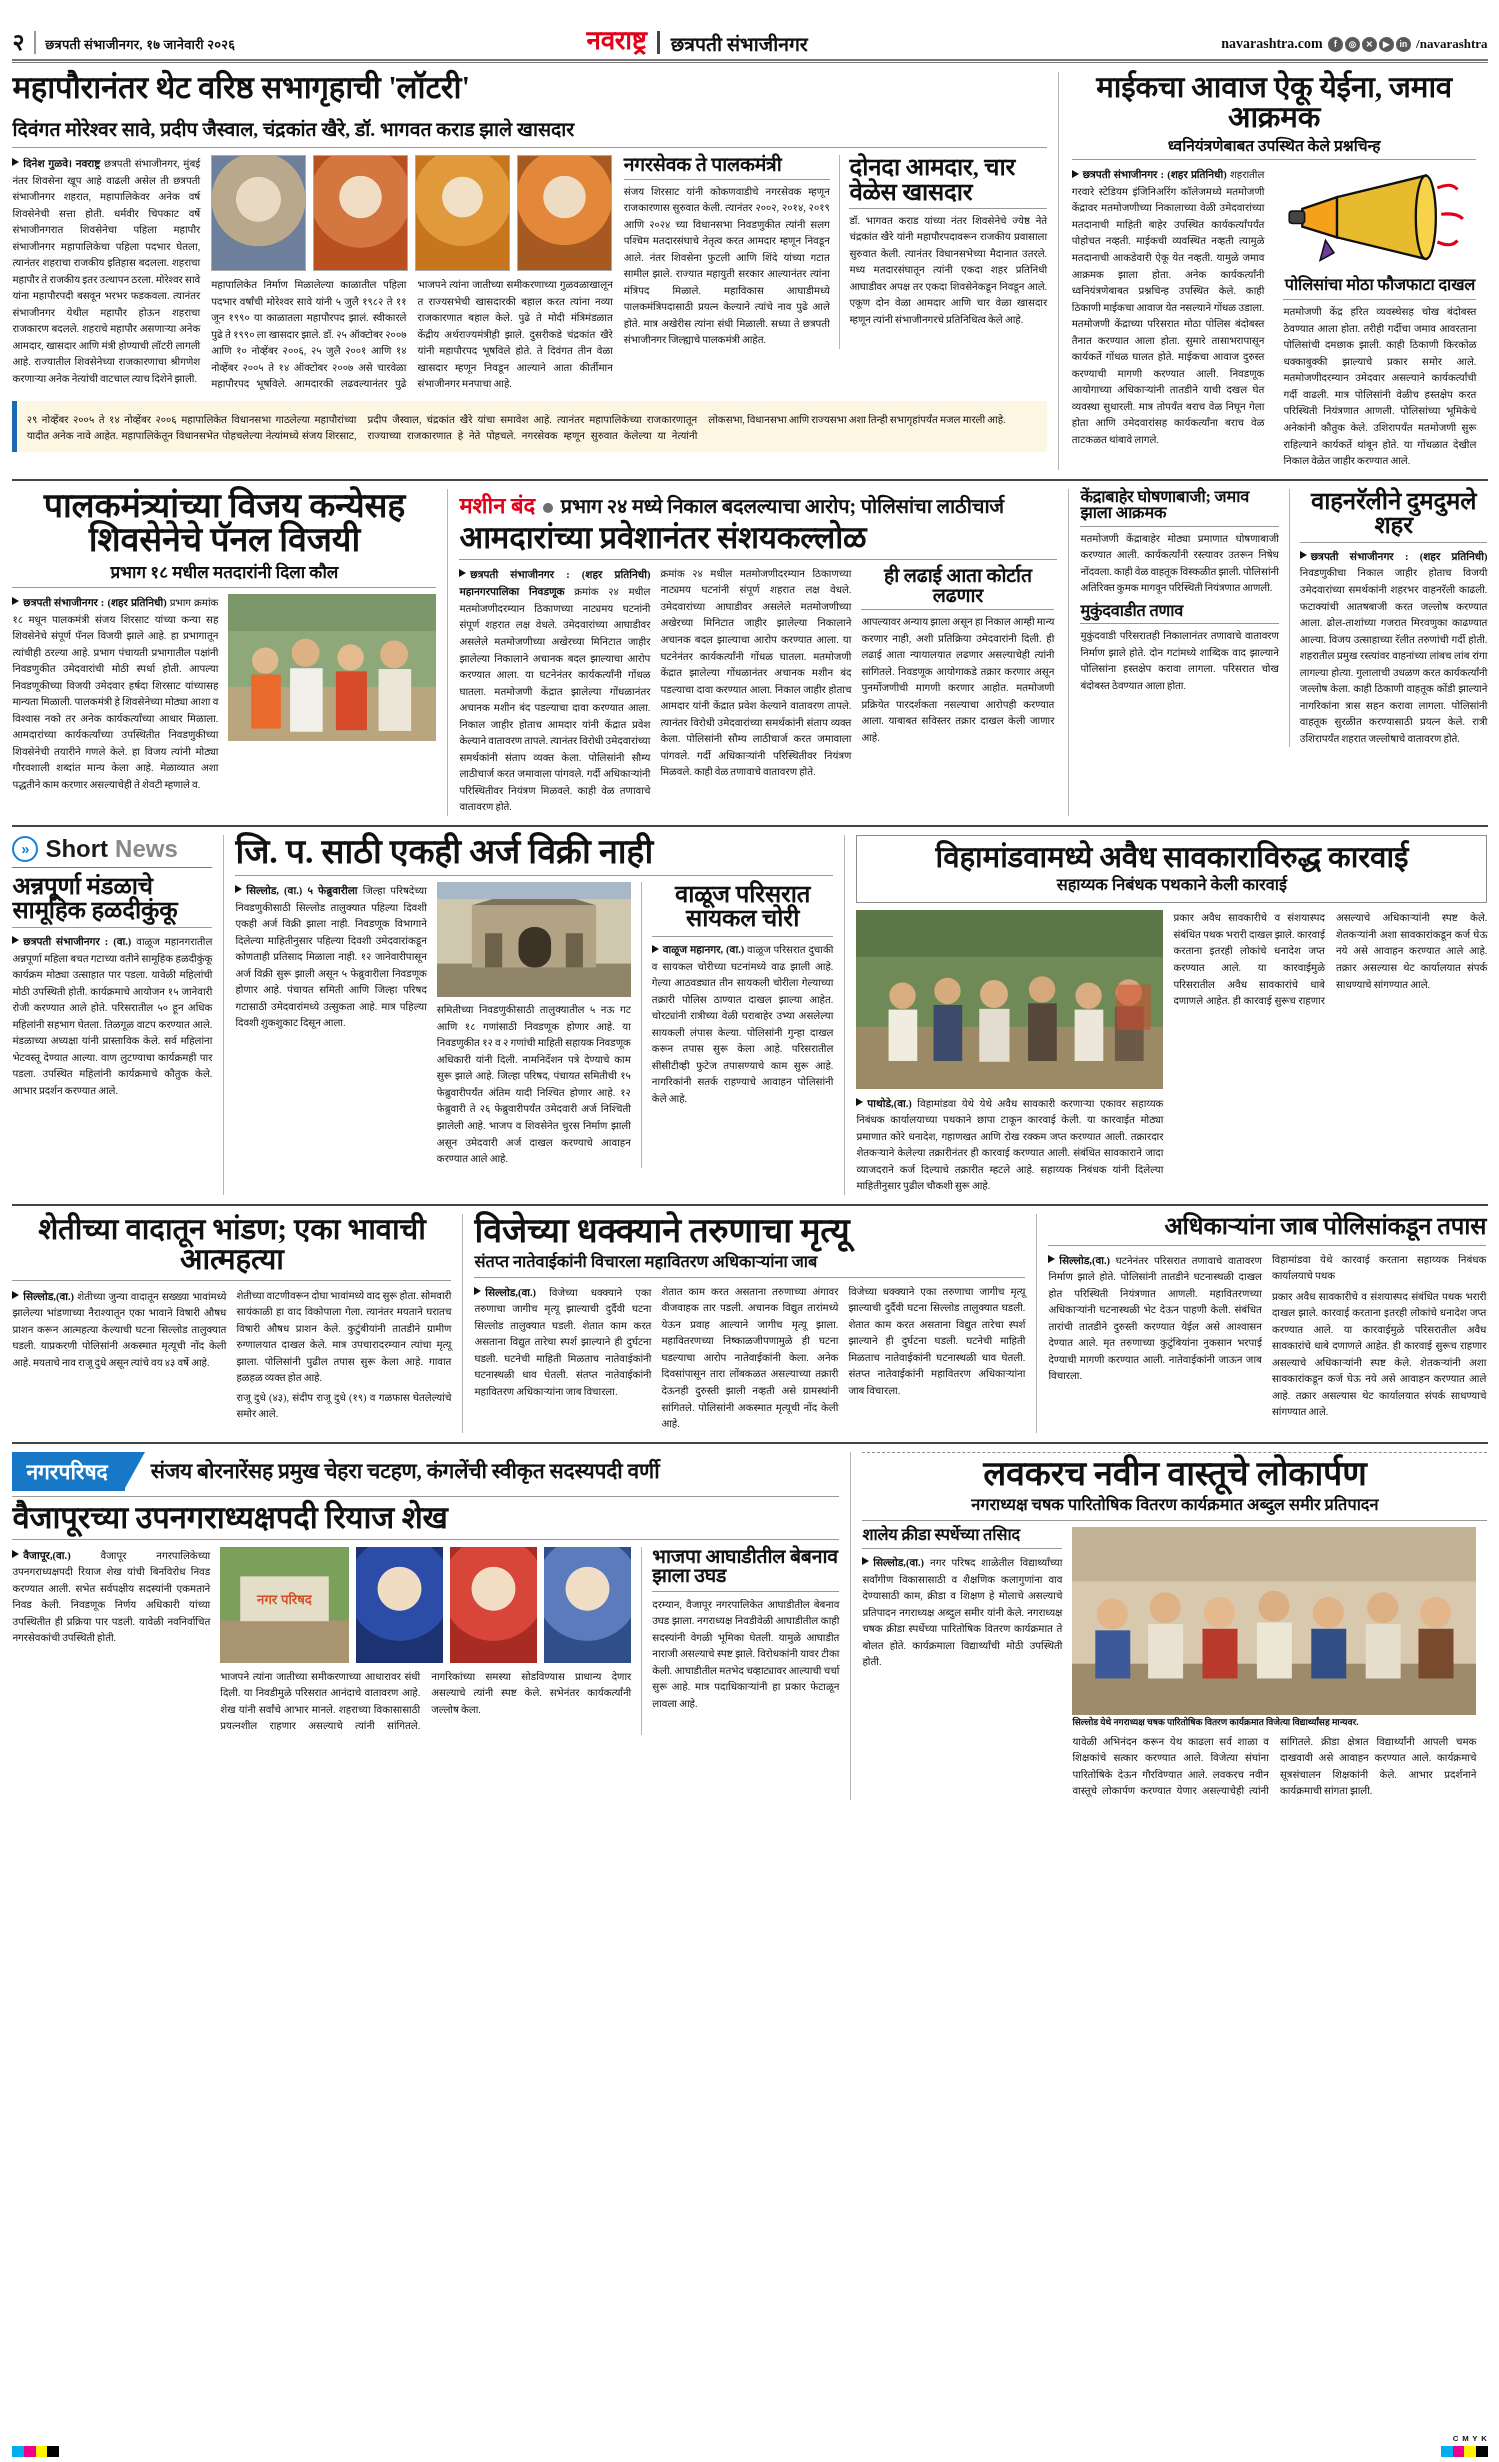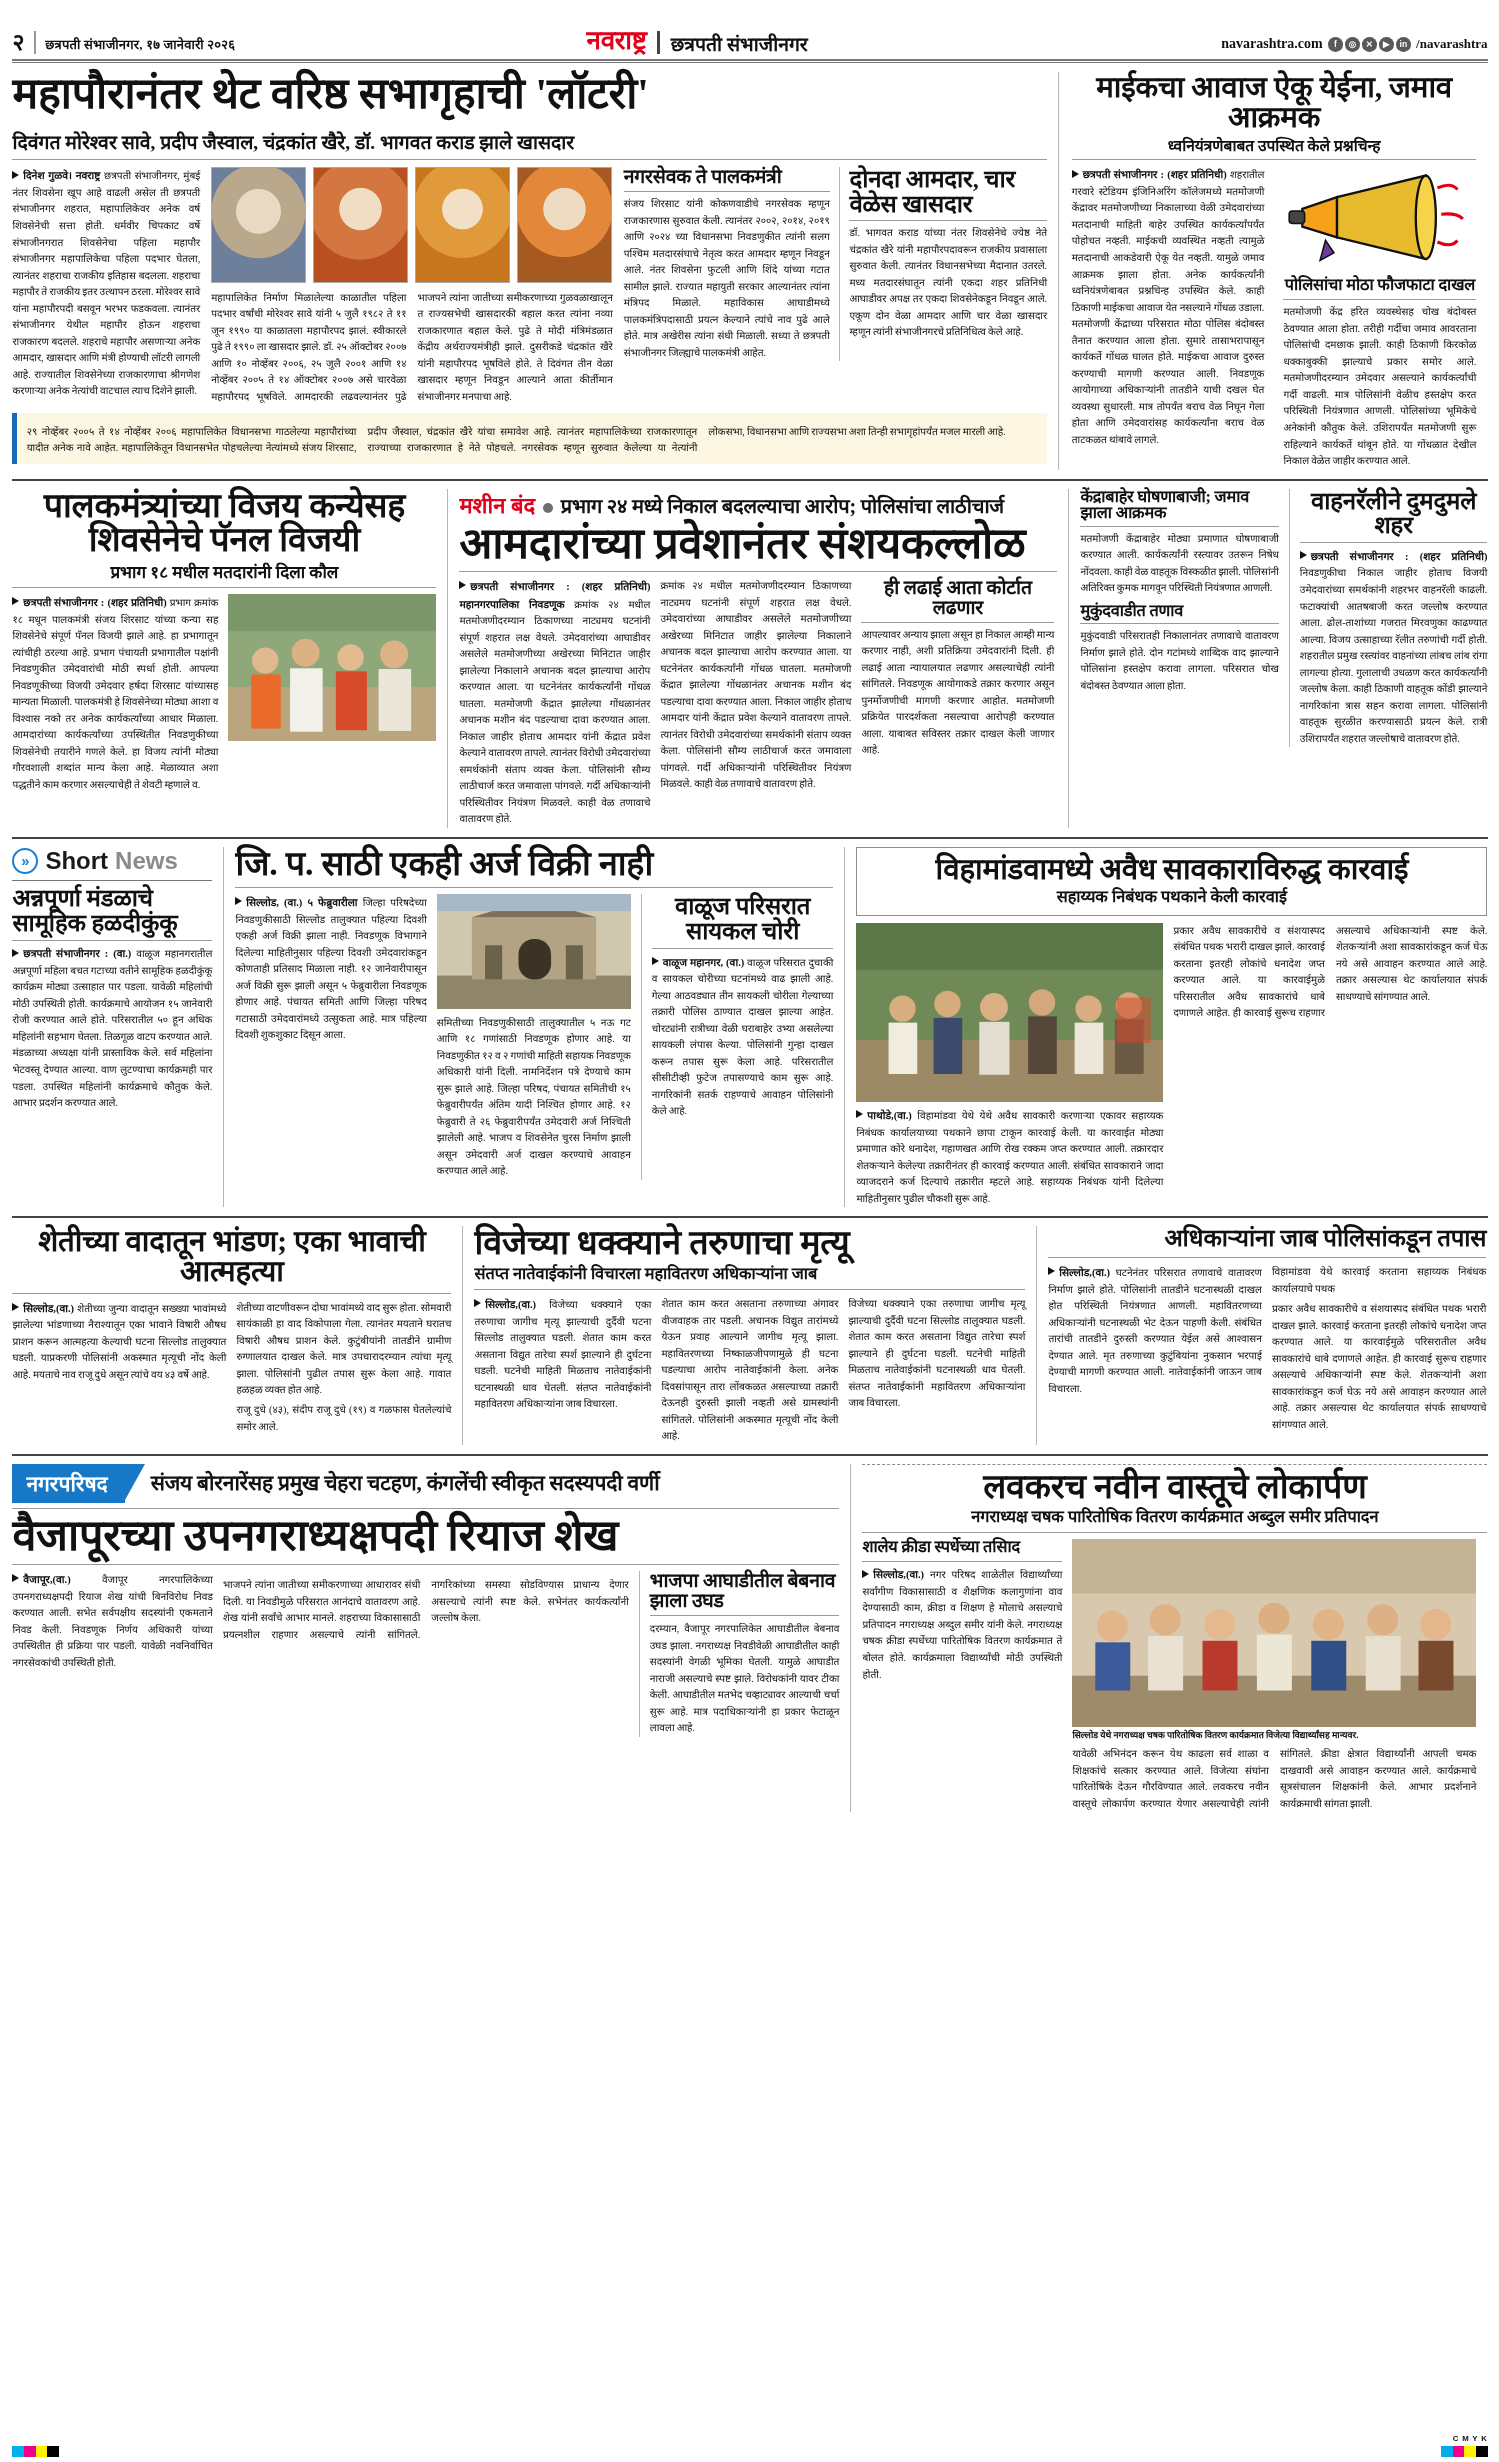--- a/index.html
+++ b/index.html
@@ -32,21 +32,21 @@
   .handle { font-size:13px; font-weight:600; }
   .rule-double { border-top:2.3px solid #777; border-bottom:1.6px solid #777; height:3.9px; margin-top:4.7px; }
 
   
   .hr-thin { border-top:0.8px solid #999; }
   .hr-med { border-top:1.6px solid #777; }
   .hr-thick { border-top:2.3px solid #444; }
   .vr { border-left:0.8px solid #b5b5b5; }
 
   .hl { font-weight:800; line-height:1.02; letter-spacing:-0.2px; }
-  .h-mega { font-size:43px; }
+  .h-mega { font-size:31px; }
   .h-xl { font-size:34px; }
   .h-lg { font-size:29.5px; }
   .h-md { font-size:24px; }
   .h-sm { font-size:19.4px; }
   .h-xs { font-size:16.3px; }
   .sub { font-weight:700; font-size:17px; line-height:1.15; }
 
   .byline { font-size:10.5px; font-weight:700; display:inline; }
   .tri { display:inline-block; width:0;height:0;border-left:7px solid #111;
          border-top:4.7px solid transparent;border-bottom:4.7px solid transparent;
@@ -476,20 +476,44 @@
       <div class="hr-thin" style="margin:6.2px 0 6.2px;"></div>
 
       <div style="display:flex; gap:10px;">
         <div style="width:203px;">
           <div class="body-txt">
             <span class="tri"></span><span class="byline">वैजापूर,(वा.)</span>
             <span>वैजापूर नगरपालिकेच्या उपनगराध्यक्षपदी रियाज शेख यांची बिनविरोध निवड करण्यात आली. सभेत सर्वपक्षीय सदस्यांनी एकमताने निवड केली. निवडणूक निर्णय अधिकारी यांच्या उपस्थितीत ही प्रक्रिया पार पडली. यावेळी नवनिर्वाचित नगरसेवकांची उपस्थिती होती.</span>
           </div>
         </div>
         <div style="width:411px;">
+          <div style="display:flex; gap:7px;">
+            <div style="width:129px;">
+              <div class="photo" style="height:116px;">
+                <svg viewBox="0 0 166 150" width="129" height="116" preserveAspectRatio="none">
+                  <rect width="166" height="150" fill="#7ba05b"></rect>
+                  <rect y="95" width="166" height="55" fill="#a89470"></rect>
+                  <rect x="26" y="38" width="114" height="58" fill="#e4ddc8"></rect>
+                  <text x="83" y="74" font-size="17" font-family="Liberation Sans" font-weight="700" fill="#d4542a" text-anchor="middle">नगर परिषद</text>
+                </svg>
+              </div>
+            </div>
+            <div style="width:92px;">
+              <div class="photo" style="height:116px;
+                   background:radial-gradient(circle at 50% 36%, #efdcc2 0 25%, #2b4da8 26% 60%, #1c3272 61% 100%);"></div>
+            </div>
+            <div style="width:92px;">
+              <div class="photo" style="height:116px;
+                   background:radial-gradient(circle at 50% 36%, #f0ddc4 0 25%, #d8463a 26% 60%, #a82c24 61% 100%);"></div>
+            </div>
+            <div style="width:92px;">
+              <div class="photo" style="height:116px;
+                   background:radial-gradient(circle at 50% 36%, #efddc6 0 25%, #5b7bbd 26% 60%, #2f4e8a 61% 100%);"></div>
+            </div>
+          </div>
           <div class="body-txt cols2" style="margin-top:6.2px;font-family:Liberation Serif, serif;">भाजपने त्यांना जातीच्या समीकरणाच्या आधारावर संधी दिली. या निवडीमुळे परिसरात आनंदाचे वातावरण आहे. शेख यांनी सर्वांचे आभार मानले. शहराच्या विकासासाठी प्रयत्नशील राहणार असल्याचे त्यांनी सांगितले. नागरिकांच्या समस्या सोडविण्यास प्राधान्य देणार असल्याचे त्यांनी स्पष्ट केले. सभेनंतर कार्यकर्त्यांनी जल्लोष केला.</div>
         </div>
         <div class="vr" style="width:203px; padding-left:10px;">
           <div class="hl h-sm">भाजपा आघाडीतील बेबनाव झाला उघड</div>
           <div class="hr-thin" style="margin:4.7px 0;"></div>
           <div class="body-txt">दरम्यान, वैजापूर नगरपालिकेत आघाडीतील बेबनाव उघड झाला. नगराध्यक्ष निवडीवेळी आघाडीतील काही सदस्यांनी वेगळी भूमिका घेतली. यामुळे आघाडीत नाराजी असल्याचे स्पष्ट झाले. विरोधकांनी यावर टीका केली. आघाडीतील मतभेद चव्हाट्यावर आल्याची चर्चा सुरू आहे. मात्र पदाधिकाऱ्यांनी हा प्रकार फेटाळून लावला आहे.</div>
         </div>
       </div>
     </div>
 

